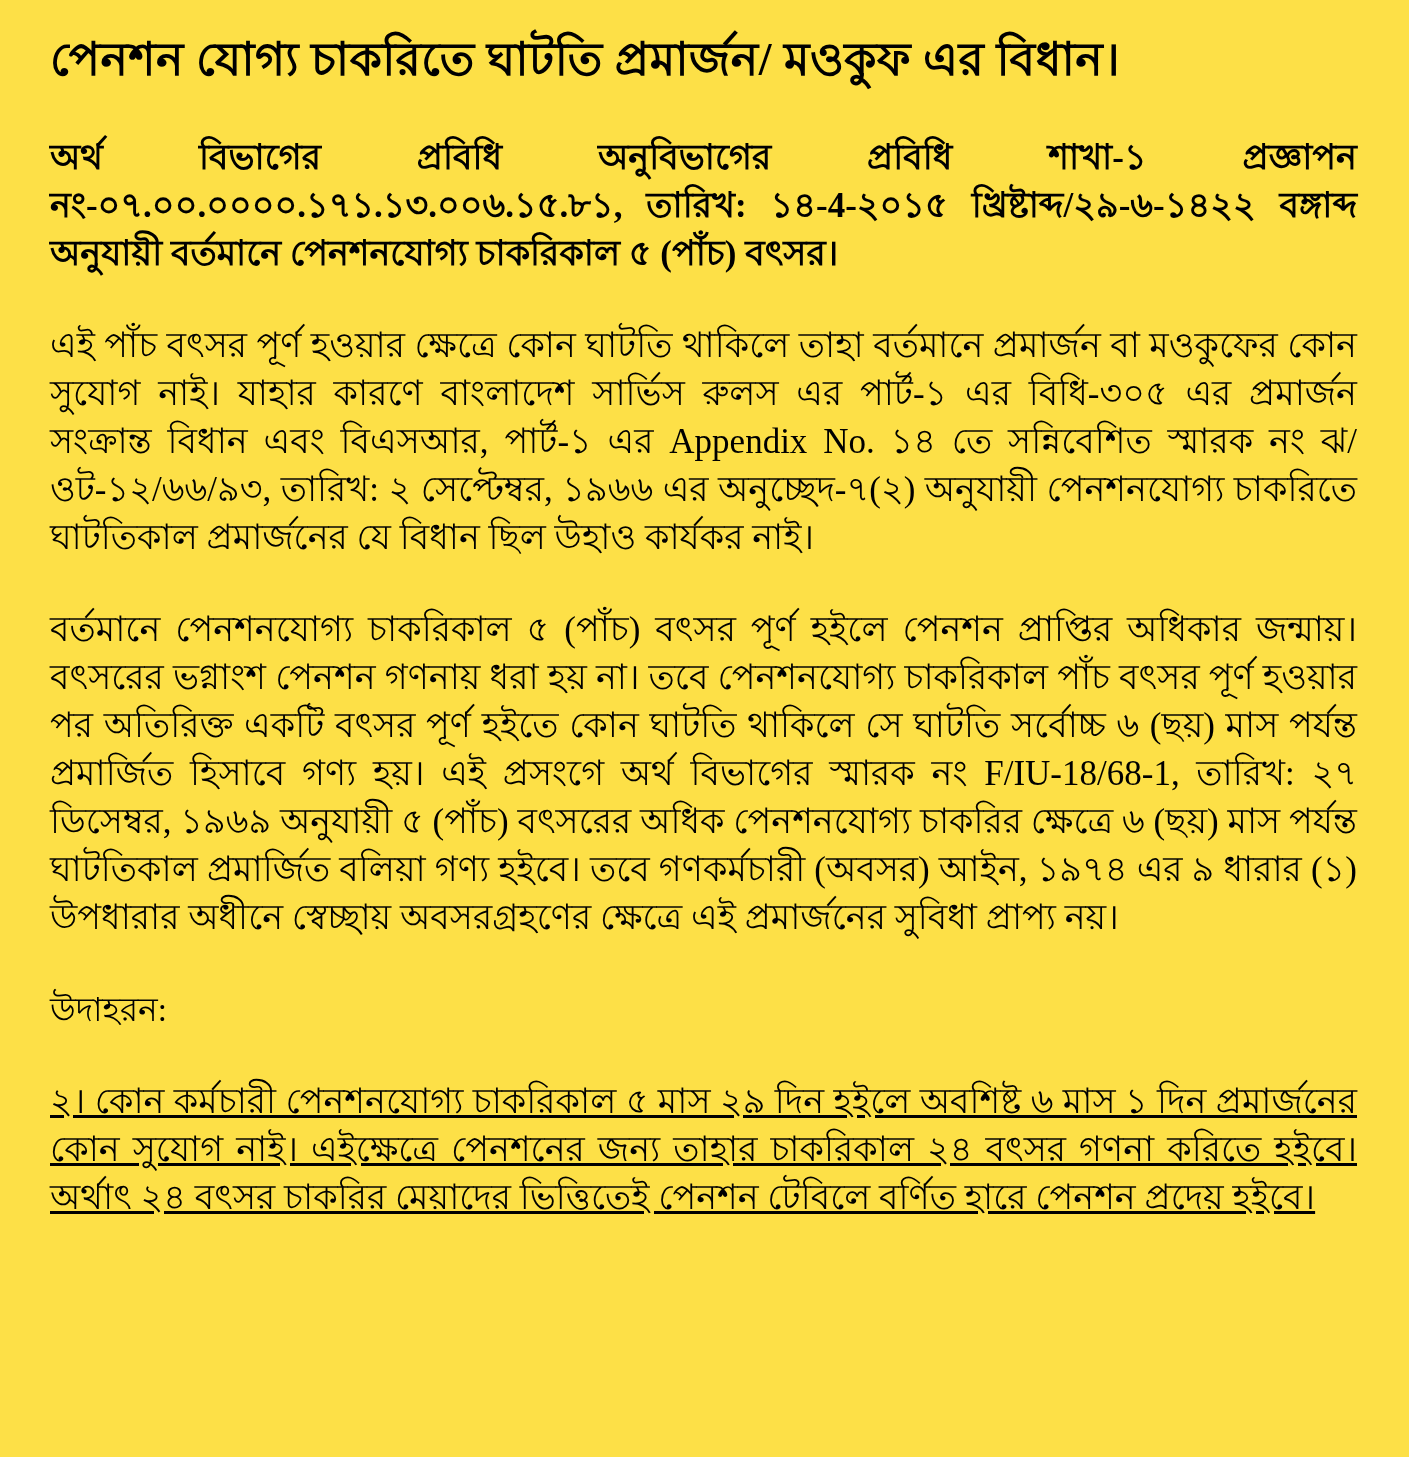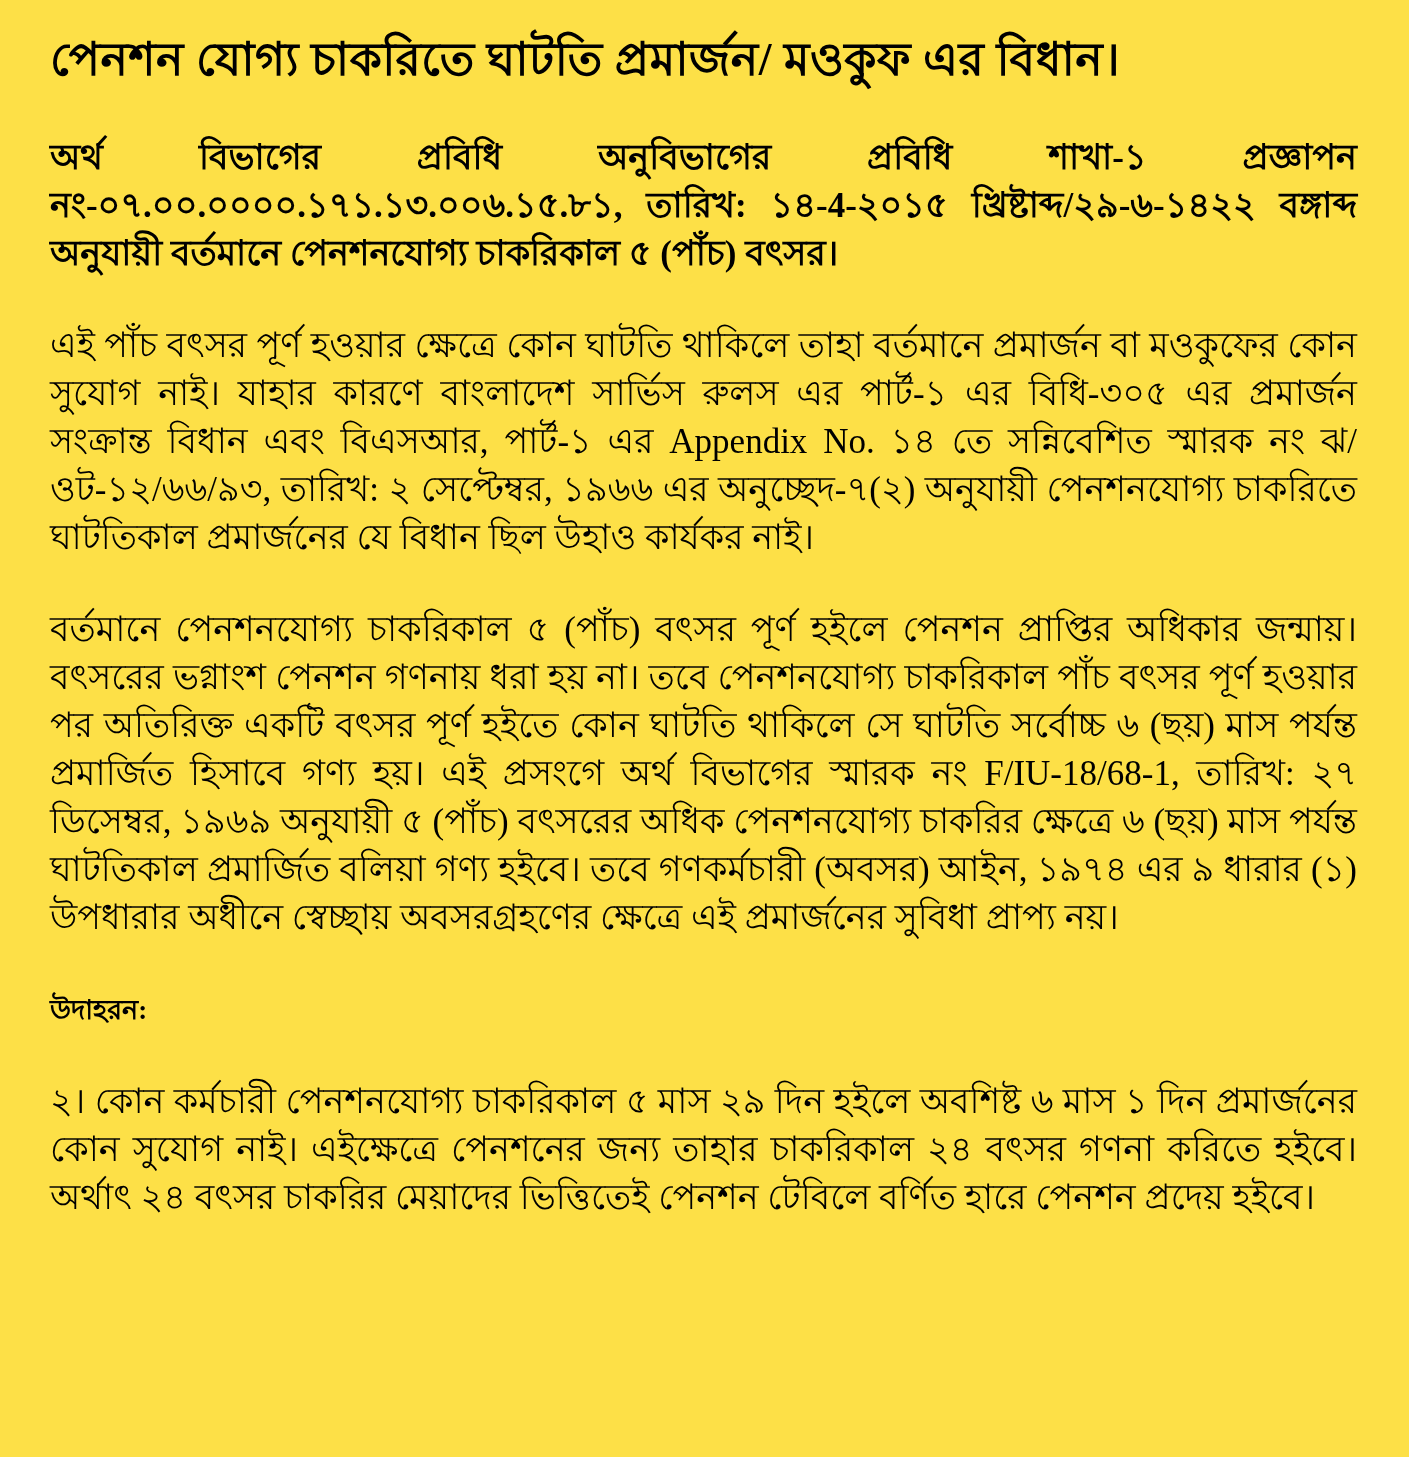--- a/index.html
+++ b/index.html
@@ -26,27 +26,28 @@
   .para {
     font-size: 35px;
     line-height: 48px;
     text-align: justify;
     margin: 0 0 44px 0;
   }
   .para.bold {
     font-weight: bold;
   }
   .examples-heading {
-    font-size: 27px;
-    font-weight: bold;
+    font-size: 33px;
+    font-weight: normal;
     line-height: 48px;
     margin: 0 0 44px 0;
   }
   .para:last-child {
     margin-bottom: 0;
+    text-decoration: underline;
   }
 </style>
 </head>
 <body>
 
 <div class="page">
 
   <h1 class="doc-title">পেনশন যোগ্য চাকরিতে ঘাটতি প্রমার্জন/ মওকুফ এর বিধান।</h1>
 
   <p class="para bold">অর্থ বিভাগের প্রবিধি অনুবিভাগের প্রবিধি শাখা-১ প্রজ্ঞাপন নং-০৭.০০.০০০০.১৭১.১৩.০০৬.১৫.৮১, তারিখ: ১৪-4-২০১৫ খ্রিষ্টাব্দ/২৯-৬-১৪২২ বঙ্গাব্দ অনুযায়ী বর্তমানে পেনশনযোগ্য চাকরিকাল ৫ (পাঁচ) বৎসর।</p>

